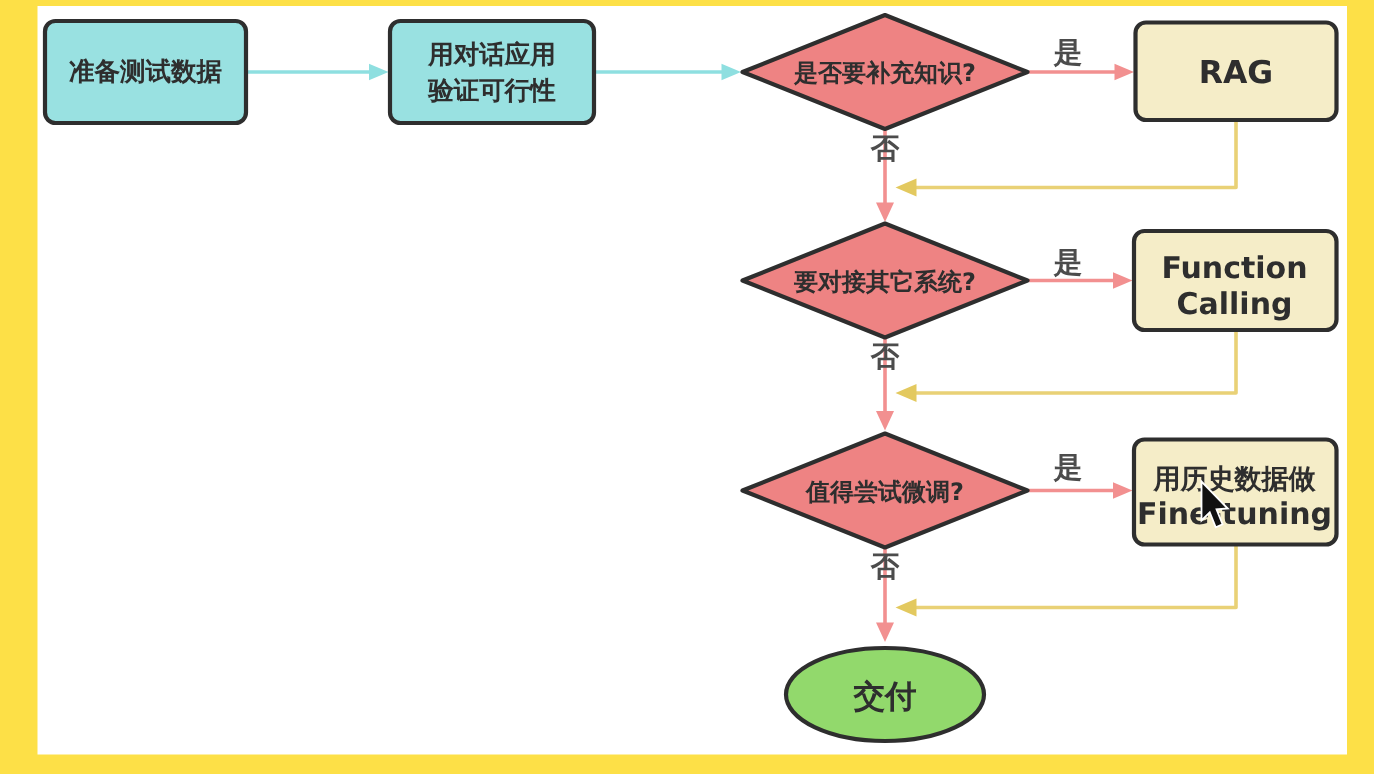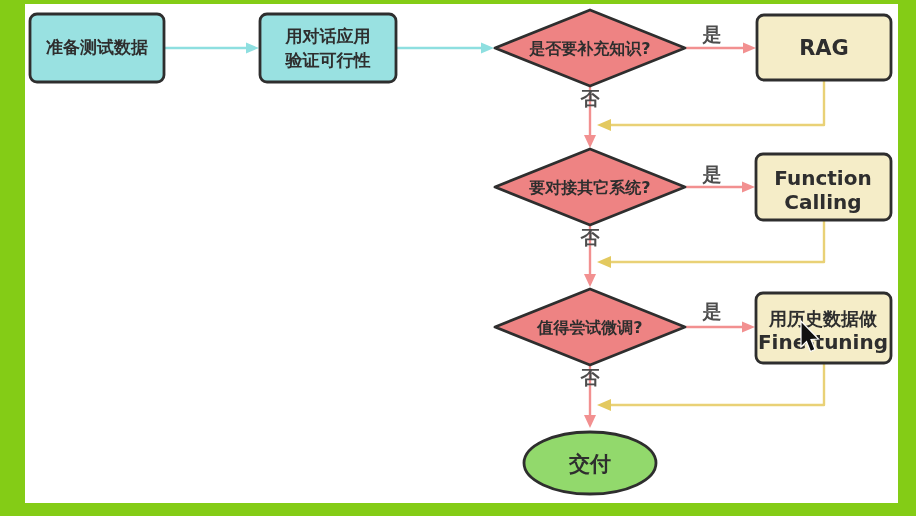--- a/index.html
+++ b/index.html
@@ -1,17 +1,17 @@
 <!DOCTYPE html>
 <html><head>
 <meta charset="utf-8">
 <style>
   html,body{margin:0;padding:0;}
   body{font-family:"DejaVu Sans","Liberation Sans",sans-serif;}
-  .stage{position:relative;width:916px;height:516px;background:#84cc16;overflow:hidden;}
+  .stage{position:relative;width:916px;height:516px;background:#fde047;overflow:hidden;}
   .stage svg{position:absolute;left:0;top:0;display:block;}
 
   
   .surface{fill:#ffffff;}
   .shape{stroke:#2e2e2e;stroke-width:2.8;stroke-linejoin:round;}
   .cyan-node{fill:#99e1e1;}
   .red-node{fill:#ee8383;}
   .yellow-node{fill:#f5edc8;}
   .green-node{fill:#92d96c;}
 

